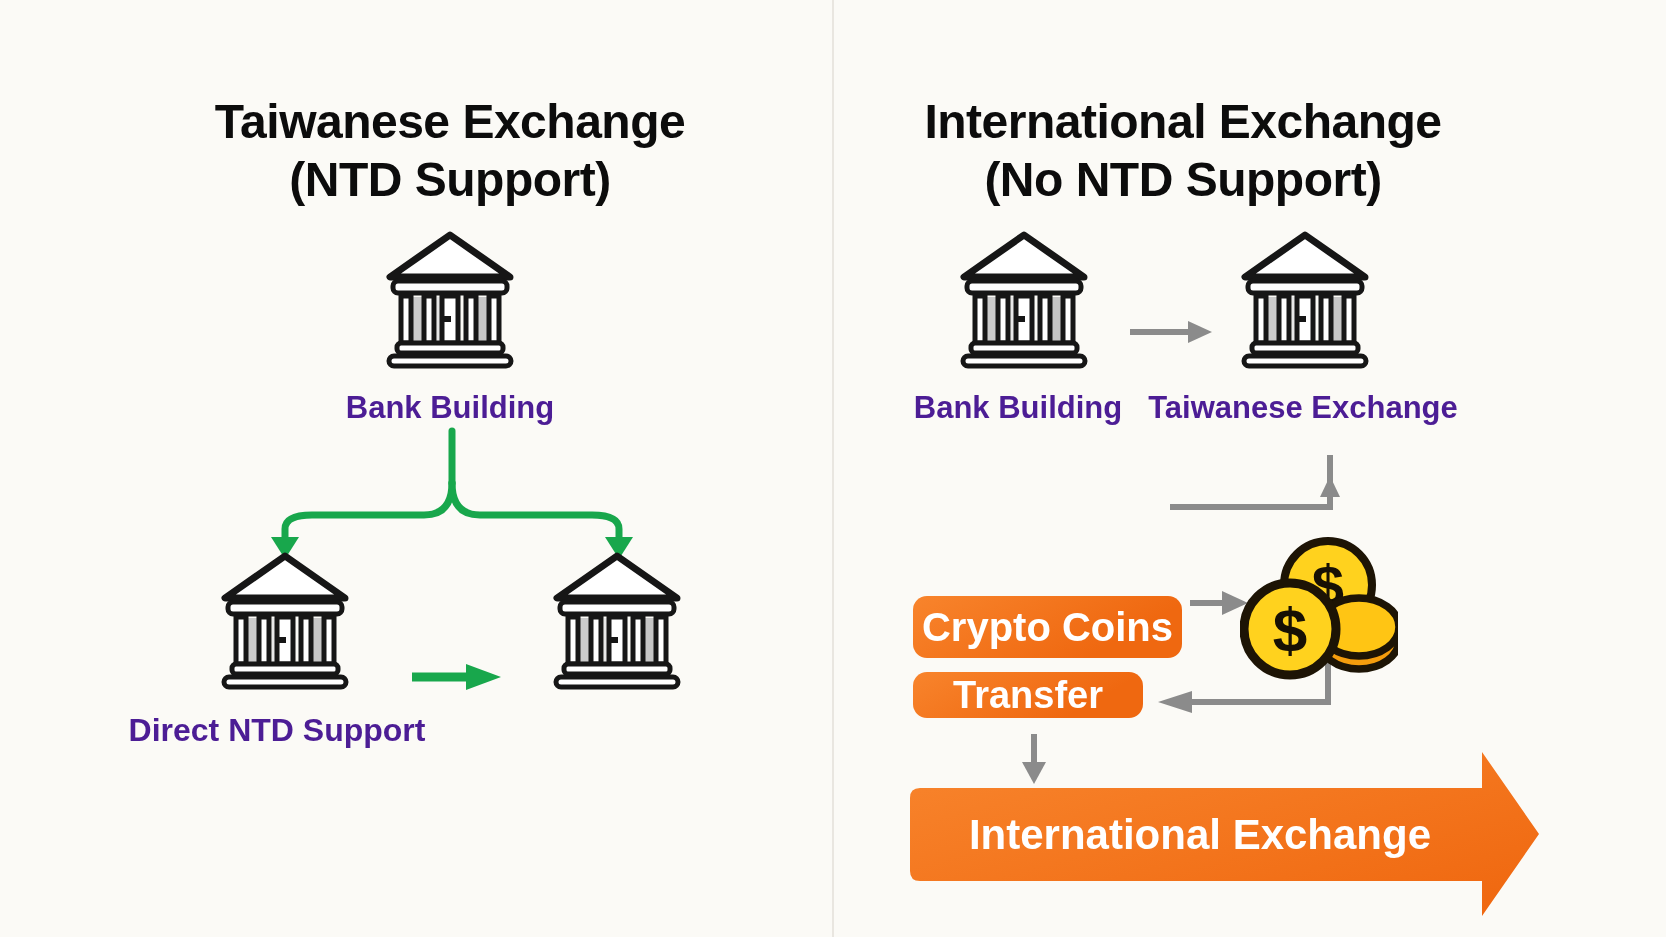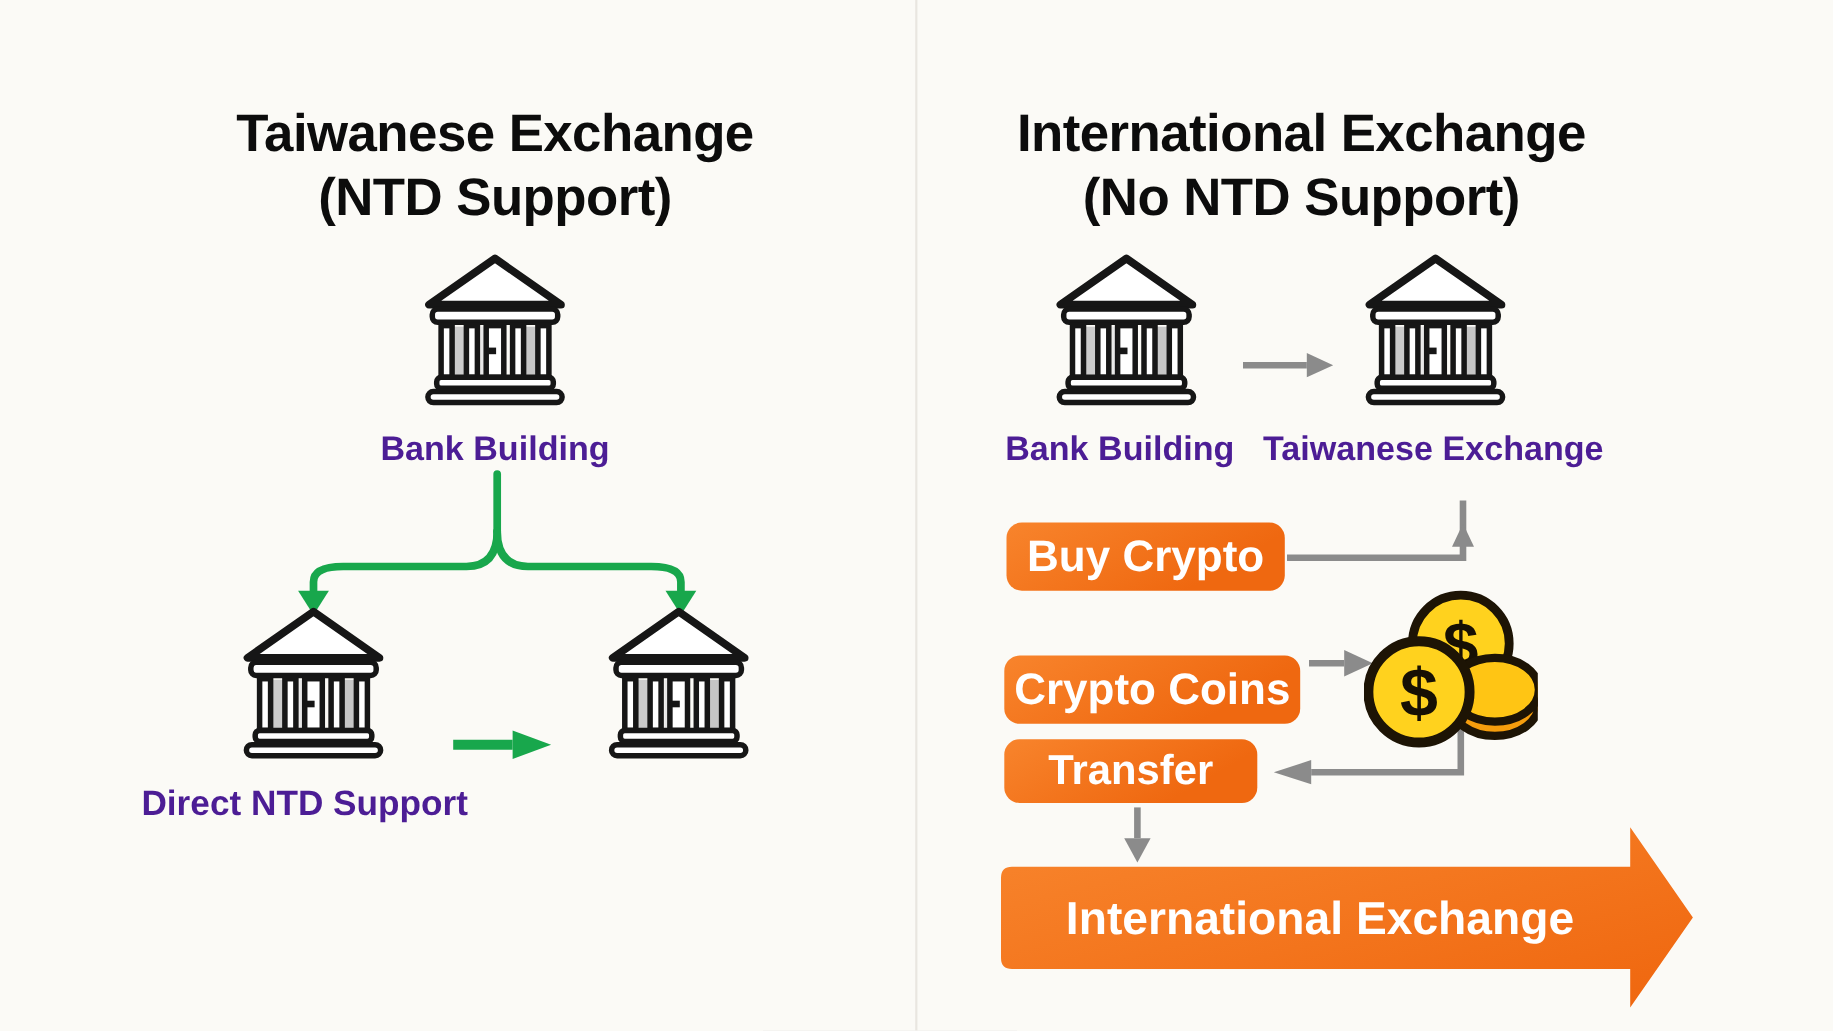--- a/index.html
+++ b/index.html
@@ -118,27 +118,24 @@
     </g>
     <g fill="#8b8b8b" stroke="none">
       <polygon points="288,21 288,43 312,32"></polygon>
       <polygon points="420,197 440,197 430,176"></polygon>
       <polygon points="292,391 292,413 258,402"></polygon>
       <polygon points="122,462 146,462 134,484"></polygon>
       <polygon points="322,291 322,315 348,303"></polygon>
     </g>
   </svg>
 
-  <div class="step" style="left:915px; top:475px; width:253px; height:62px">
-    <span>Buy Crypto</span>
-  </div>
   <div class="step" style="left:913px; top:596px; width:269px; height:62px">
     <span>Crypto Coins</span>
   </div>
-  <div class="step" style="left:913px; top:672px; width:230px; height:58px; font-size:38px">
+  <div class="step" style="left:913px; top:672px; width:230px; height:46px; font-size:38px">
     <span>Transfer</span>
   </div>
 
   <svg class="abs" style="left:1240px; top:530px" width="158" height="165" viewBox="0 0 158 165">
     <circle cx="88" cy="55" r="44" fill="#ffd21e" stroke="#1d1405" stroke-width="8"></circle>
     <text x="88" y="76" font-size="58" font-weight="700" fill="#171004" text-anchor="middle" font-family="Liberation Sans, sans-serif">$</text>
     <ellipse cx="119" cy="110" rx="40" ry="29" fill="#f59d0d" stroke="#1d1405" stroke-width="7.5"></ellipse>
     <ellipse cx="119" cy="97" rx="40" ry="29" fill="#ffc514" stroke="#1d1405" stroke-width="7.5"></ellipse>
     <circle cx="50" cy="99" r="46" fill="#ffd21e" stroke="#1d1405" stroke-width="9"></circle>
     <text x="50" y="121" font-size="62" font-weight="700" fill="#171004" text-anchor="middle" font-family="Liberation Sans, sans-serif">$</text>

